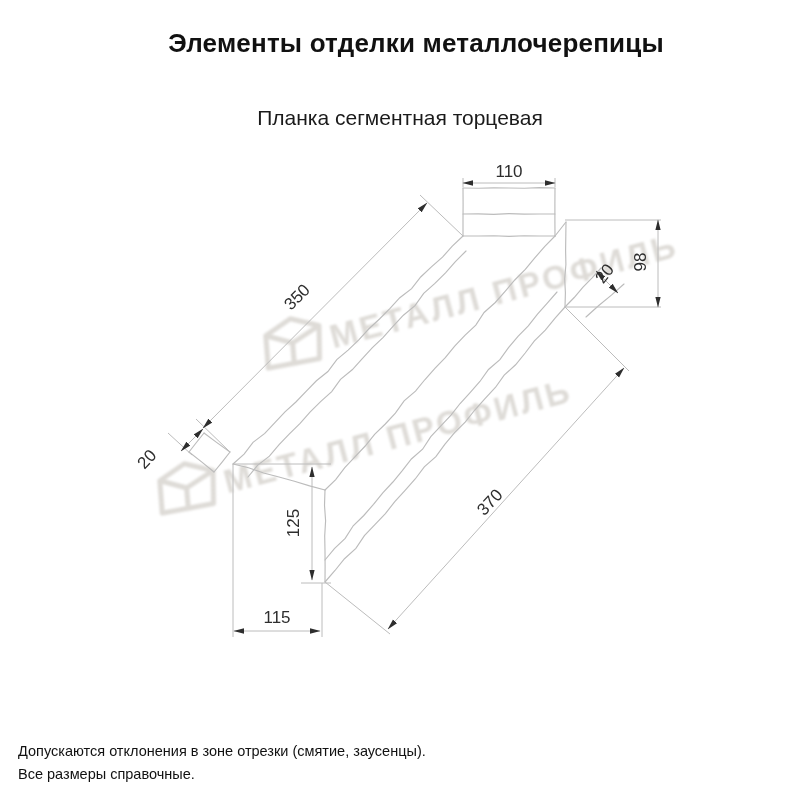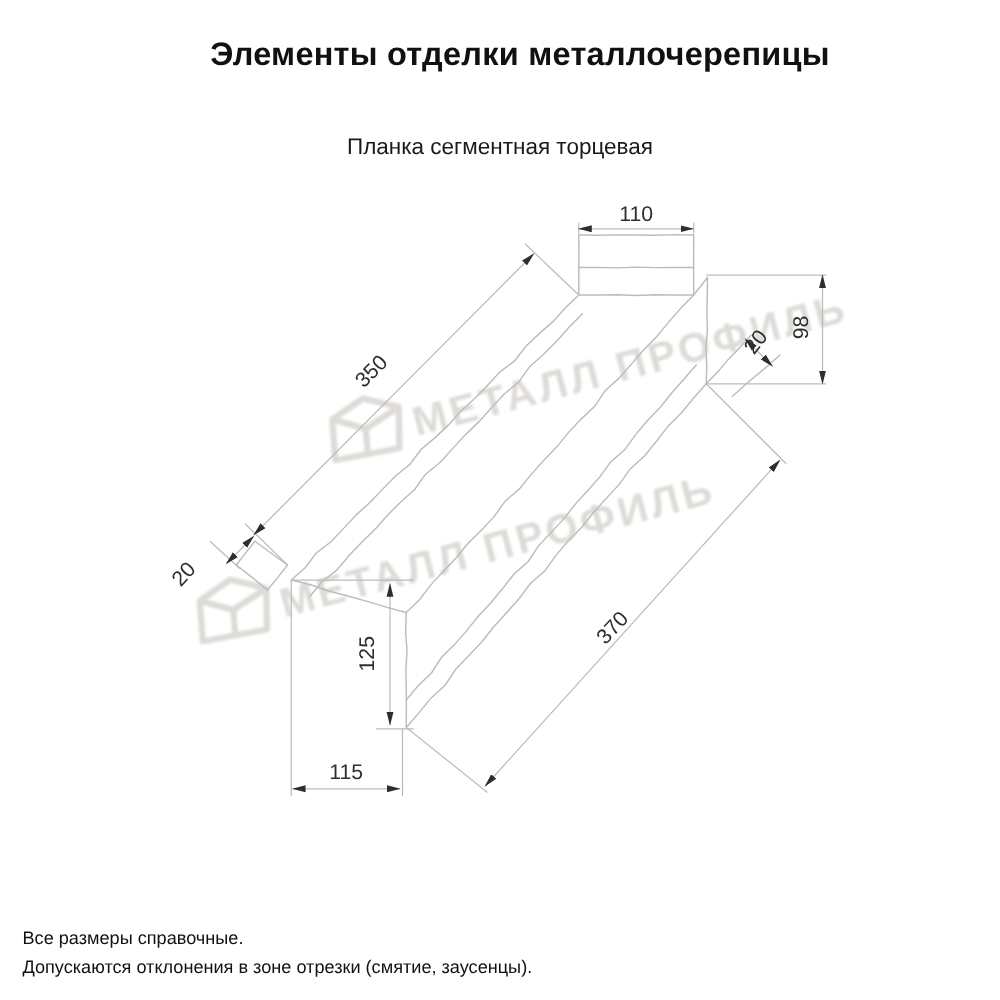--- a/index.html
+++ b/index.html
@@ -4,21 +4,21 @@
 <style>
   :root{
     --line:#bcbcbc; --dimtext:#2e2e2e; --wm:#dedbd7; --ink:#111111;
   }
   html,body{margin:0;padding:0;background:#ffffff;}
   .page{position:relative;width:800px;height:800px;background:#fff;overflow:hidden;
         font-family:"Liberation Sans", sans-serif;}
   .title{position:absolute;top:28px;left:16px;width:800px;text-align:center;
          font-size:26px;font-weight:bold;color:var(--ink);letter-spacing:.2px;}
   .subtitle{position:absolute;top:106px;left:0;width:800px;text-align:center;
-            font-size:18px;line-height:23px;color:#1a1a1a;}
+            font-size:21px;line-height:23px;color:#1a1a1a;}
   .drawing{position:absolute;left:0;top:0;width:800px;height:800px;}
   .footer{position:absolute;left:18px;top:740px;font-size:14.5px;line-height:22.5px;color:var(--ink);}
   .dimlabel{fill:var(--dimtext);font-size:17px;font-family:"Liberation Sans",sans-serif;}
   .ext,.dim{stroke:var(--line);stroke-width:1;fill:none;}
   .part{stroke:var(--line);stroke-width:1.15;fill:none;stroke-linecap:round;}
   .wmtext{fill:var(--wm);font-size:33px;font-weight:bold;letter-spacing:3px;
           font-family:"Liberation Sans",sans-serif;}
   .wmlogo{stroke:var(--wm);stroke-width:5;fill:none;stroke-linejoin:round;}
 </style>
 </head>
@@ -109,17 +109,17 @@
       <text class="dimlabel" transform="translate(151,463) rotate(-47)" text-anchor="middle">20</text>
       <text class="dimlabel" transform="translate(646,262) rotate(-90)" text-anchor="middle">98</text>
       <text class="dimlabel" transform="translate(609,277) rotate(-52)" text-anchor="middle">20</text>
       <text class="dimlabel" transform="translate(299,523) rotate(-90)" text-anchor="middle">125</text>
       <text class="dimlabel" x="277" y="623" text-anchor="middle">115</text>
       <text class="dimlabel" transform="translate(494,506) rotate(-47)" text-anchor="middle">370</text>
     </g>
   </svg>
 
   <div class="footer">
+    <div>Допускаются отклонения в зоне отрезки (смятие, заусенцы).</div>
     <div>Все размеры справочные.</div>
-    <div>Допускаются отклонения в зоне отрезки (смятие, заусенцы).</div>
   </div>
 
 </div>
 
 </body></html>

